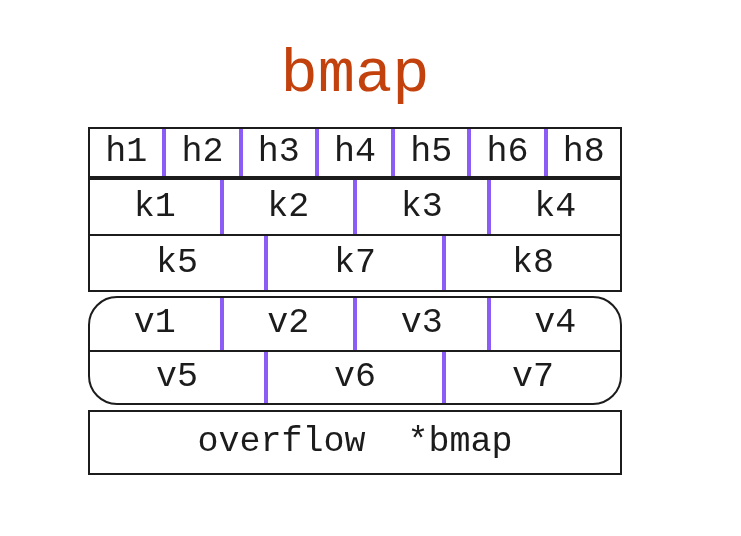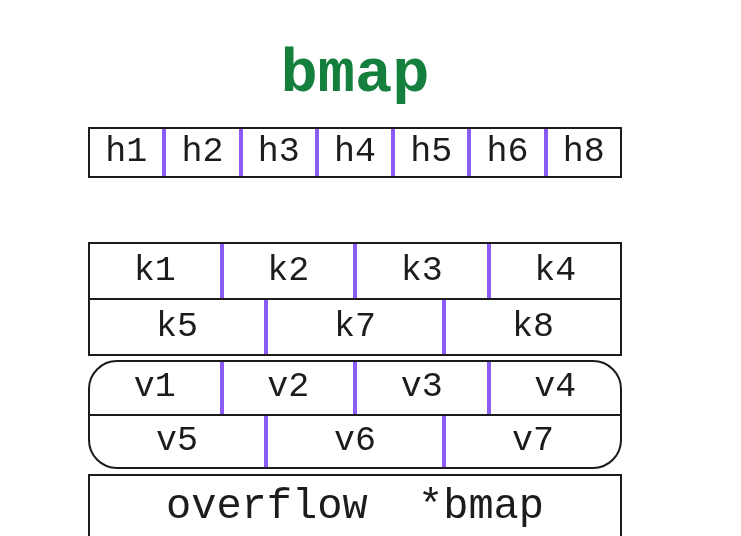--- a/index.html
+++ b/index.html
@@ -17,42 +17,42 @@
     color: #1c1c1c;
   }
   .diagram-title {
     position: absolute;
     left: 88px;
     top: 42px;
     width: 534px;
     text-align: center;
     font-size: 62px;
     line-height: 1.05;
-    font-weight: 700;
+    font-weight: 400;
     letter-spacing: 0px;
-    color: #15803d;
+    color: #c2410c;
     white-space: pre;
   }
   .bucket-table {
     position: absolute;
     left: 88px;
     top: 127px;
     width: 534px;
     display: flex;
     flex-direction: column;
   }
   .block {
     border: 2px solid #1c1c1c;
     background: #ffffff;
     display: flex;
     flex-direction: column;
     box-sizing: border-box;
   }
-  .block-header   { height: 51px;  margin-bottom: 16px; }
-  .block-keys     { height: 114px; margin-bottom: 4px; margin-top: 48px; }
+  .block-header   { height: 51px;  margin-bottom: 0; }
+  .block-keys     { height: 114px; margin-bottom: 4px; }
   .block-values   { height: 109px; margin-bottom: 5px; border-radius: 29px; }
   .block-overflow { height: 65px; }
   .row {
     display: flex;
     flex: 1;
   }
   .row + .row {
     border-top: 2px solid #1c1c1c;
     text-align: right;
   }
@@ -63,21 +63,21 @@
     justify-content: center;
     font-size: 35px;
     line-height: 1;
     white-space: pre;
     overflow: hidden;
   }
   .cell + .cell {
     border-left: 4px solid #8b5cf6;
   }
   .overflow-cell {
-    font-size: 42px;
+    font-size: 35px;
   }
 </style>
 </head>
 <body>
 
 <div class="stage">
 
   <div class="diagram-title">bmap</div>
 
   <div class="bucket-table">

